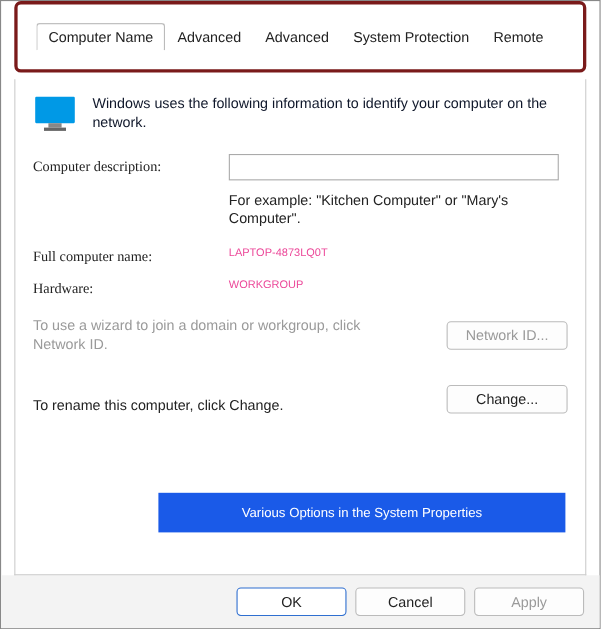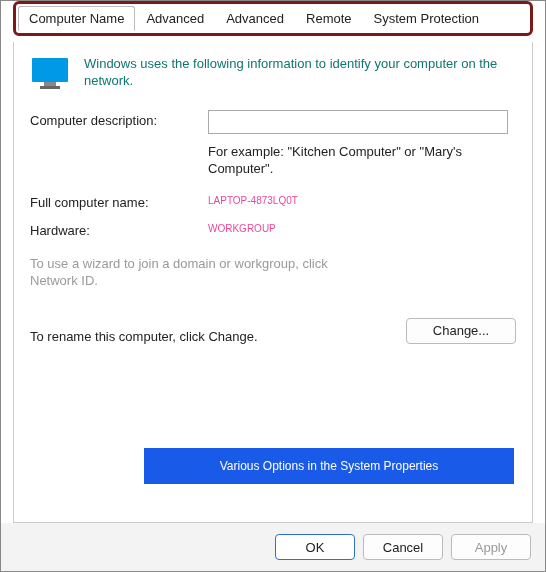--- a/index.html
+++ b/index.html
@@ -15,21 +15,21 @@
     height: 36px;
     display: flex; align-items: center; justify-content: space-between;
     padding: 0 10px 0 14px;
     font-size: 13px; color: #333;
   }
   .titlebar .close { font-size: 16px; color: #555; cursor: default; padding: 4px 8px; }
   .content { flex: 1; padding: 0 12px; display:flex; flex-direction:column; }
   .tabs-wrap {
     border: 3px solid #7a1a1a;
     border-radius: 6px;
-    padding: 2px;
+    padding: 17px;
     margin-bottom: 6px;
   }
   .tabs { display: flex; gap: 0; }
   .tab {
     font-size: 13px;
     padding: 4px 10px;
     background: #fff;
     border: 1px solid transparent;
     cursor: default;
     color: #222;
@@ -42,23 +42,23 @@
   }
   .panel {
     border: 1px solid #ccc;
     border-top: none;
     padding: 14px 16px 18px 16px;
     flex:1;
     position: relative;
   }
   .intro { display: flex; align-items: flex-start; gap: 14px; margin-bottom: 18px; }
   .monitor-svg { width: 40px; height: 36px; flex-shrink: 0; }
-  .intro-text { font-size: 13px; color: #0f766e; line-height: 1.3; }
+  .intro-text { font-size: 13px; color: #0f172a; line-height: 1.3; }
   .row { display: flex; align-items: flex-start; margin-bottom: 10px; }
-  .row .label { width: 178px; font-size: 13px; color: #222; padding-top: 3px; }
+  .row .label { width: 178px; font-size: 13px; color: #222; padding-top: 3px; font-family: Liberation Serif, serif; }
   .row .value { font-size: 10px; color: #ec4899; padding-top: 3px; }
   .desc-input {
     width: 300px; height: 24px;
     border: 1px solid #aaa;
     padding: 2px 6px;
     font-size: 13px;
   }
   .example { font-size: 13px; color: #222; margin-left: 178px; margin-top: 4px; margin-bottom: 14px; line-height:1.3; max-width: 300px;}
   .wizard-row {
     display: flex; align-items: center; justify-content: space-between;
@@ -90,36 +90,36 @@
     display:flex; align-items:center; justify-content:center;
   }
   .footer {
     height: 48px;
     border-top: 0;
     display: flex; justify-content: flex-end; align-items: center;
     gap: 8px;
     padding: 0 14px;
     background: #f3f3f3;
   }
-  .footer .btn { width: 80px; height: 26px; }
+  .footer .btn { width: 100px; height: 26px; }
   .footer .btn.primary { border: 1px solid #2f6fd0; background:#fff; }
 </style>
 </head>
 <body>
 
 <div class="window">
 
   <div class="content">
     <div class="tabs-wrap">
       <div class="tabs">
         <div class="tab active">Computer Name</div>
         <div class="tab">Advanced</div>
         <div class="tab">Advanced</div>
+        <div class="tab">System Protection</div>
         <div class="tab">Remote</div>
-        <div class="tab">System Protection</div>
       </div>
     </div>
 
     <div class="panel">
       <div class="intro">
         <svg class="monitor-svg" viewBox="0 0 40 36">
           <rect x="2" y="2" width="36" height="24" rx="1" fill="#0099e6"></rect>
           <rect x="14" y="26" width="12" height="4" fill="#888"></rect>
           <rect x="10" y="30" width="20" height="3" fill="#666"></rect>
         </svg>
@@ -137,20 +137,21 @@
         <div class="value">LAPTOP-4873LQ0T</div>
       </div>
 
       <div class="row">
         <div class="label">Hardware:</div>
         <div class="value">WORKGROUP</div>
       </div>
 
       <div class="wizard-row">
         <div class="wizard-text">To use a wizard to join a domain or workgroup, click Network ID.</div>
+        <button class="btn disabled">Network ID...</button>
       </div>
 
       <div class="rename-row">
         <div class="rename-text">To rename this computer, click Change.</div>
         <button class="btn">Change...</button>
       </div>
 
       <div class="callout">Various Options in the System Properties</div>
     </div>
   </div>

